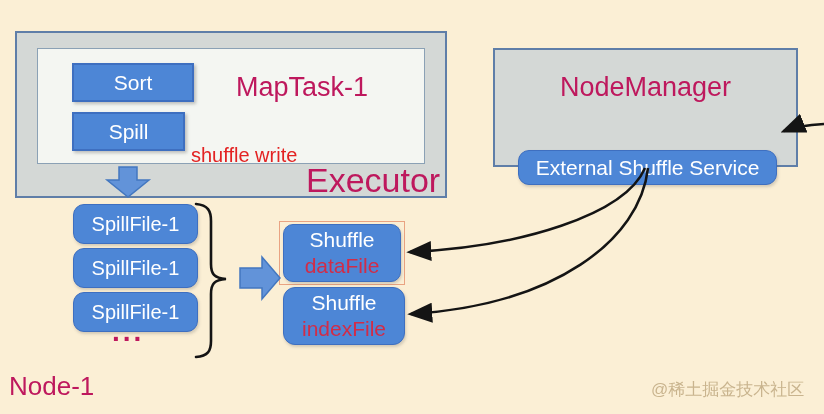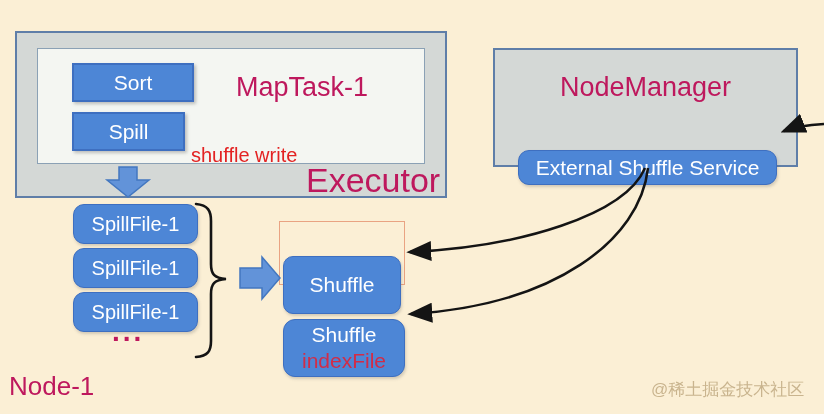--- a/index.html
+++ b/index.html
@@ -33,21 +33,20 @@
     border-radius:11px;
     color:#fff;
     display:flex;align-items:center;justify-content:center;
     font-size:20px;
     box-shadow:1px 2px 3px rgba(90,90,90,.25);
   }
   .pill-2line{
     flex-direction:column;
     line-height:1.22;
     font-size:21px;
-    margin-top:32px;
   }
   .pill-2line .line2{color:var(--crimson,#d22c47);}
   .title-text{color:#be185d;}
   .red-text{color:var(--red,#e32222);}
   .sel-rect{border:1.5px solid var(--salmon,#e9a382);background:transparent;}
   .watermark{color:var(--watermark,#c9b48e);text-align:right;}
   svg.overlay{position:absolute;left:0;top:0;pointer-events:none;}
 </style>
 </head>
 <body>
@@ -77,20 +76,21 @@
   <div class="abs pill" style="left:73px;top:204px;width:125px;height:40px;">SpillFile-1</div>
   <div class="abs pill" style="left:73px;top:248px;width:125px;height:40px;">SpillFile-1</div>
   <div class="abs pill" style="left:73px;top:292px;width:125px;height:40px;">SpillFile-1</div>
 
   <div class="abs title-text" style="left:112px;top:316px;font-size:28px;font-weight:bold;letter-spacing:3px;">...</div>
 
 
   <div class="abs sel-rect" style="left:279px;top:221px;width:126px;height:64px;"></div>
   <div class="abs pill pill-2line" style="left:283px;top:224px;width:118px;height:58px;border-radius:10px;">
     <span class="line1">Shuffle</span>
+    <span class="line2">dataFile</span>
   </div>
 
   <div class="abs pill pill-2line" style="left:283px;top:287px;width:122px;height:58px;border-radius:12px;">
     <span class="line1">Shuffle</span>
     <span class="line2">indexFile</span>
   </div>
 
   <div class="abs title-text" style="left:9px;top:371px;font-size:26px;text-align:right;">Node-1</div>
 
   <div class="abs watermark" style="left:651px;top:378px;font-size:17px;">@稀土掘金技术社区</div>

